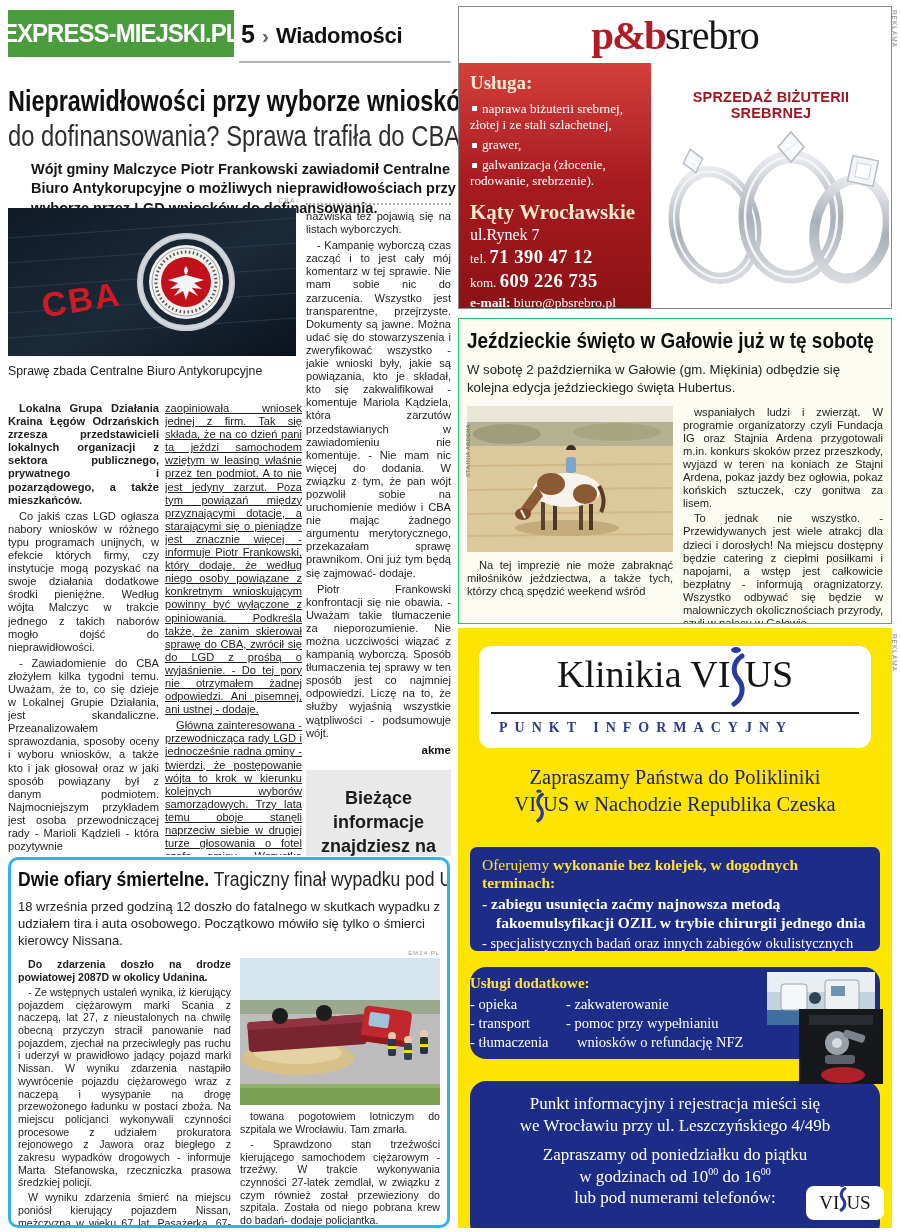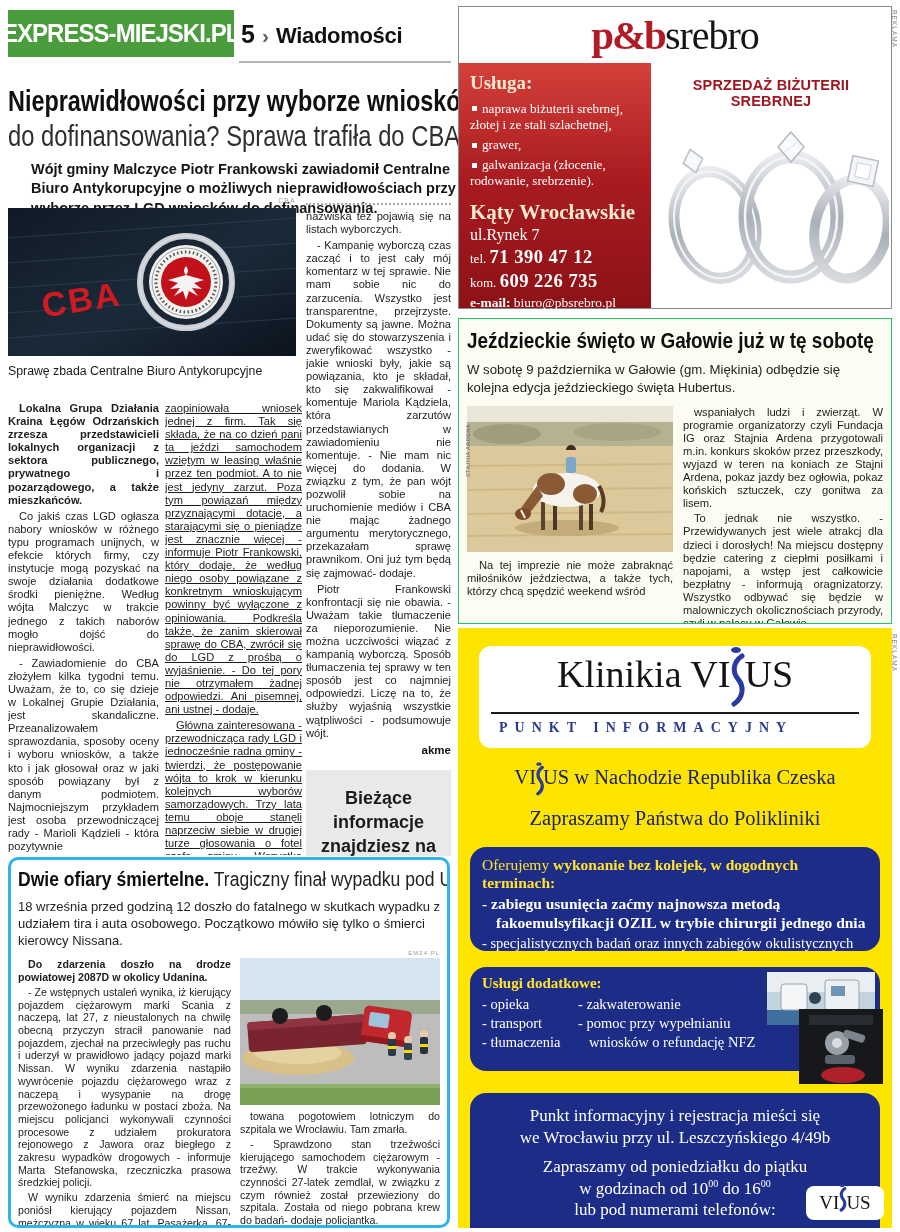--- a/index.html
+++ b/index.html
@@ -69,21 +69,21 @@
           font-family:"Liberation Serif",serif;}
   .jw-title{font-size:19px;font-weight:700;color:#f7ead0;margin-bottom:7px;}
   .jw-item{font-size:13.2px;line-height:1.22;margin-bottom:4px;}
   .jw-sq{display:inline-block;width:5px;height:5px;background:#fff;margin:0 5px 2px 2px;vertical-align:middle;}
   .jw-city{font-size:21px;font-weight:700;color:#f7ead0;margin-top:11px;}
   .jw-street{font-size:16px;margin-top:1px;}
   .jw-tel{font-size:13px;margin-top:3px;}
   .jw-tel b{font-size:18.5px;letter-spacing:.5px;}
   .jw-mail{font-size:13.5px;margin-top:3px;}
   .jw-right{flex:1;position:relative;}
-  .jw-sale{margin-top:14px;text-align:center;font-size:14.5px;font-weight:800;color:#a01620;letter-spacing:.2px;}
+  .jw-sale{margin-top:26px;text-align:center;font-size:14.5px;font-weight:800;color:#a01620;letter-spacing:.2px;}
   .jw-rings{position:absolute;left:0;right:0;top:32px;display:flex;justify-content:center;}
 
   
   .gal{position:absolute;left:458px;top:318px;width:434px;height:306px;background:#fcfcf2;
        border:1px solid #22c55e;box-sizing:border-box;padding:10px 8px;overflow:hidden;}
   .gal-h{white-space:nowrap;transform:scaleX(.88);transform-origin:left;font-size:21.5px;font-weight:800;color:#0f0f0f;}
   .gal-lede{margin-top:7px;width:402px;font-size:13.2px;line-height:1.35;color:#222;}
   .gal-cols{display:flex;gap:10px;margin-top:9px;}
   .gal-left{width:206px;}
   .gal-photo{position:relative;width:206px;height:146px;}
@@ -98,27 +98,27 @@
   .vis-white{margin:18px auto 0;width:392px;height:102px;background:#fff;border-radius:12px;position:relative;
              font-family:"Liberation Serif",serif;}
   .vis-title{position:absolute;left:0;right:0;top:6px;text-align:center;font-size:38px;color:#141414;white-space:nowrap;}
   .vis-underline{position:absolute;left:12px;right:12px;top:66px;height:2px;background:#1a1a1a;}
   .vis-sub{position:absolute;left:20px;top:74px;font-size:14px;letter-spacing:7px;color:#2a3a8f;font-weight:600;}
   .visus-s{display:inline-block;vertical-align:top;position:relative;}
   .vis-invite{margin-top:16px;text-align:center;font-family:"Liberation Serif",serif;font-size:20.5px;
               line-height:1.3;color:#1d2366;}
   .vis-box{margin:16px auto 0;width:410px;background:#1d2d87;border-radius:16px;box-sizing:border-box;
            font-family:"Liberation Serif",serif;position:relative;}
-  .vb1{height:104px;padding:9px 12px;}
+  .vb1{height:104px;padding:9px 12px;border-radius:7px;}
   .vb1 .t{font-size:15.5px;color:#ffe12e;}
   .vb1 .t b{font-weight:700;}
   .vb1 .l1,.vb1 .l2{color:#fff;font-weight:700;font-size:15.5px;margin-top:3px;}
   .vb1 .l2{padding-left:14px;margin-top:1px;}
   .vb1 .l3{color:#fff;font-size:14.5px;margin-top:3px;}
-  .vb2{height:104px;padding:8px 12px;}
+  .vb2{height:92px;padding:8px 0;}
   .vb2 .t{font-size:15px;color:#ffe12e;font-weight:700;}
   .vb2-rows{display:flex;margin-top:3px;}
   .vb2-c1{width:96px;color:#fff;font-size:14.5px;line-height:1.3;}
   .vb2-c2{width:190px;color:#fff;font-size:14.5px;line-height:1.3;}
   .vb2-c2 div:nth-child(3){padding-left:11px;}
   .vb2-ph1{position:absolute;right:5px;top:5px;width:108px;height:53px;}
   .vb2-ph2{position:absolute;right:-3px;top:42px;width:84px;height:75px;z-index:3;}
   .vb3{height:158px;margin-top:22px;padding:12px 8px;text-align:center;color:#fff;}
   .vb3 .c{font-size:17px;line-height:1.26;}
   .vb3 .gap{margin-top:8px;}
@@ -312,21 +312,21 @@
               <rect x="-7" y="-7" width="14" height="14" fill="#ffffff" stroke="#cdd3d9" stroke-width="1"></rect>
             </g>
           </svg>
         </div>
       </div>
     </div>
   </div>
 
   <div class="gal">
     <div class="gal-h">Jeździeckie święto w Gałowie już w tę sobotę</div>
-    <div class="gal-lede">W sobotę 9 października w Gałowie (gm. Miękinia) odbędzie się kolejna edycja jeździeckiego święta Hubertus.</div>
+    <div class="gal-lede">W sobotę 2 października w Gałowie (gm. Miękinia) odbędzie się kolejna edycja jeździeckiego święta Hubertus.</div>
     <div class="gal-cols">
       <div class="gal-left">
         <div class="gal-photo">
           <div class="gal-credit">STAJNIA ARDENA</div>
           <svg width="206" height="146" viewBox="0 0 206 146">
             <rect width="206" height="146" fill="#dbc99b"></rect>
             <rect width="206" height="18" fill="#e9e6d8"></rect>
             <rect y="16" width="206" height="24" fill="#b5b292"></rect>
             <ellipse cx="40" cy="28" rx="34" ry="10" fill="#a09d7e"></ellipse>
             <ellipse cx="150" cy="26" rx="44" ry="9" fill="#a8a583"></ellipse>
@@ -373,27 +373,27 @@
       <div class="vis-title">
         <span>Klinikia</span>
         <span>VI</span><span class="visus-s" style="top:-6px;margin:0 -3px;"><svg width="20" height="62" viewBox="0 0 20 62">
               <ellipse cx="9" cy="4" rx="5" ry="3" fill="#2a3a9f"></ellipse>
               <path d="M15 10 C6 16 5 26 11 33 C17 40 17 51 7 58" stroke="#2a3a9f" fill="none" stroke-width="5" stroke-linecap="round"></path>
             </svg></span><span>US</span>
       </div>
       <div class="vis-sub">PUNKT INFORMACYJNY</div>
     </div>
     <div class="vis-invite">
+      <div>Zapraszamy Państwa do Polikliniki</div>
       <div>
         <span>VI</span><span class="visus-s" style="top:-2px;margin:0 -2px;"><svg width="11" height="34" viewBox="0 0 20 62">
               <ellipse cx="9" cy="4" rx="5" ry="3" fill="#2a3a9f"></ellipse>
               <path d="M15 10 C6 16 5 26 11 33 C17 40 17 51 7 58" stroke="#2a3a9f" fill="none" stroke-width="6" stroke-linecap="round"></path>
             </svg></span><span>US w Nachodzie Republika Czeska</span>
       </div>
-      <div>Zapraszamy Państwa do Polikliniki</div>
     </div>
     <div class="vis-box vb1">
       <div class="t"><span>Oferujemy </span><b>wykonanie bez kolejek, w dogodnych terminach:</b></div>
       <div class="l1">- zabiegu usunięcia zaćmy najnowsza metodą</div>
       <div class="l2">fakoemulsyfikacji OZIL w trybie chirurgii jednego dnia</div>
       <div class="l3">- specjalistycznych badań oraz innych zabiegów okulistycznych</div>
     </div>
     <div class="vis-box vb2">
       <div class="t">Usługi dodatkowe:</div>
       <div class="vb2-rows">

